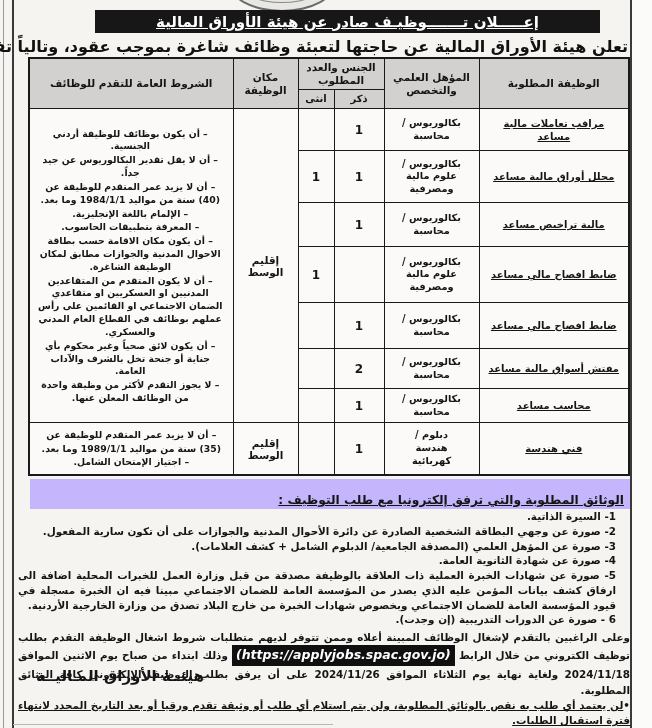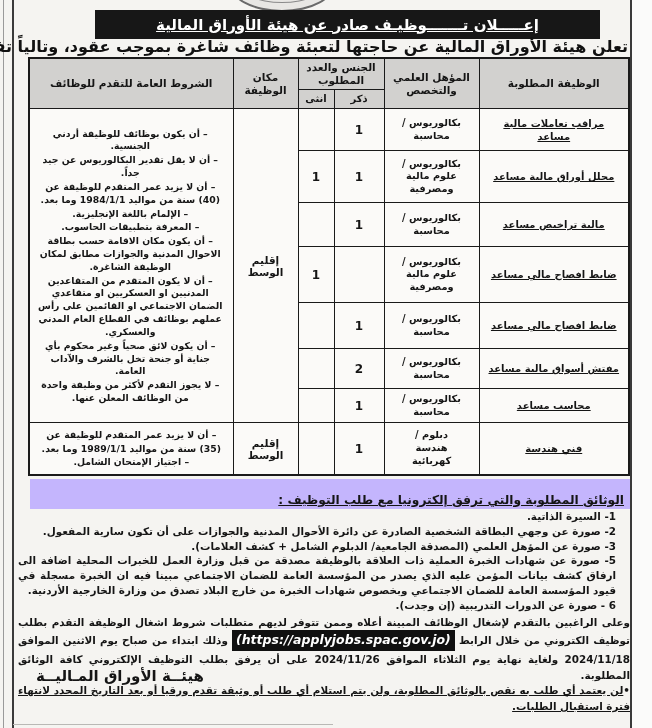--- a/index.html
+++ b/index.html
@@ -25,21 +25,21 @@
     position:absolute; left:228px; top:-48px; width:108px; height:60px;
     border:2px solid #6a6a6a; border-radius:50%;
     background:#e8e7e4;
   }
   .seal .inner {
     position:absolute; left:7px; top:7px; right:7px; bottom:7px;
     border:1px solid #8a8a8a; border-radius:50%;
   }
 
   .title-bar {
-    position:absolute; left:95px; top:10px; width:505px; height:29px;
+    position:absolute; left:95px; top:10px; width:505px; height:23px;
     background:#171717; color:#ffffff;
     display:flex; align-items:center; justify-content:center;
   }
   .title-bar span {
     font-size:15px; letter-spacing:0.2px;
     text-decoration:underline; white-space:nowrap;
   }
 
   .intro {
     position:absolute; top:37px; left:18px; right:24px;
@@ -231,20 +231,21 @@
         </td>
       </tr>
     </tbody>
   </table>
 
   <div class="bottom">
     <span class="docs-heading">الوثائق المطلوبة  والتي ترفق إلكترونيا مع طلب التوظيف :</span>
     <div class="doc-item first-indent">1- السيرة الذاتية.</div>
     <div class="doc-item first-indent">2- صورة عن وجهي البطاقة الشخصية الصادرة عن دائرة الأحوال المدنية والجوازات على أن تكون سارية المفعول.</div>
     <div class="doc-item first-indent">3- صورة عن المؤهل العلمي (المصدقة الجامعية/ الدبلوم الشامل + كشف العلامات).</div>
+    <div class="doc-item first-indent">4- صورة عن شهادة الثانوية العامة.</div>
     <div class="doc-item">5-   صورة عن شهادات الخبرة العملية ذات العلاقة بالوظيفة مصدقة من قبل وزارة العمل للخبرات المحلية اضافة الى ارفاق كشف بيانات المؤمن عليه الذي يصدر من المؤسسة العامة للضمان الاجتماعي مبينا فيه ان الخبرة مسجلة في قيود المؤسسة العامة للضمان الاجتماعي وبخصوص شهادات الخبرة من خارج البلاد تصدق من وزارة الخارجية الأردنية.</div>
     <div class="doc-item first-indent">6 - صورة عن الدورات التدريبية (إن وجدت).</div>
 
     <div class="apply-par">
       <span>وعلى الراغبين بالتقدم لإشغال الوظائف المبينة أعلاه وممن تتوفر لديهم متطلبات شروط اشغال الوظيفة التقدم بطلب توظيف الكتروني من خلال الرابط </span><span class="link-box">(https://applyjobs.spac.gov.jo)</span><span> وذلك ابتداء من صباح يوم الاثنين الموافق 2024/11/18 ولغاية نهاية يوم الثلاثاء الموافق 2024/11/26 على أن يرفق بطلب التوظيف الإلكتروني كافة الوثائق المطلوبة.</span>
     </div>
 
     <div class="note-par">
       <span>•</span><span class="note-text">لن يعتمد أي طلب به نقص بالوثائق المطلوبة، ولن يتم استلام أي طلب أو وثيقة تقدم ورقيا أو بعد التاريخ المحدد لانتهاء فترة استقبال الطلبات.</span>
     </div>

